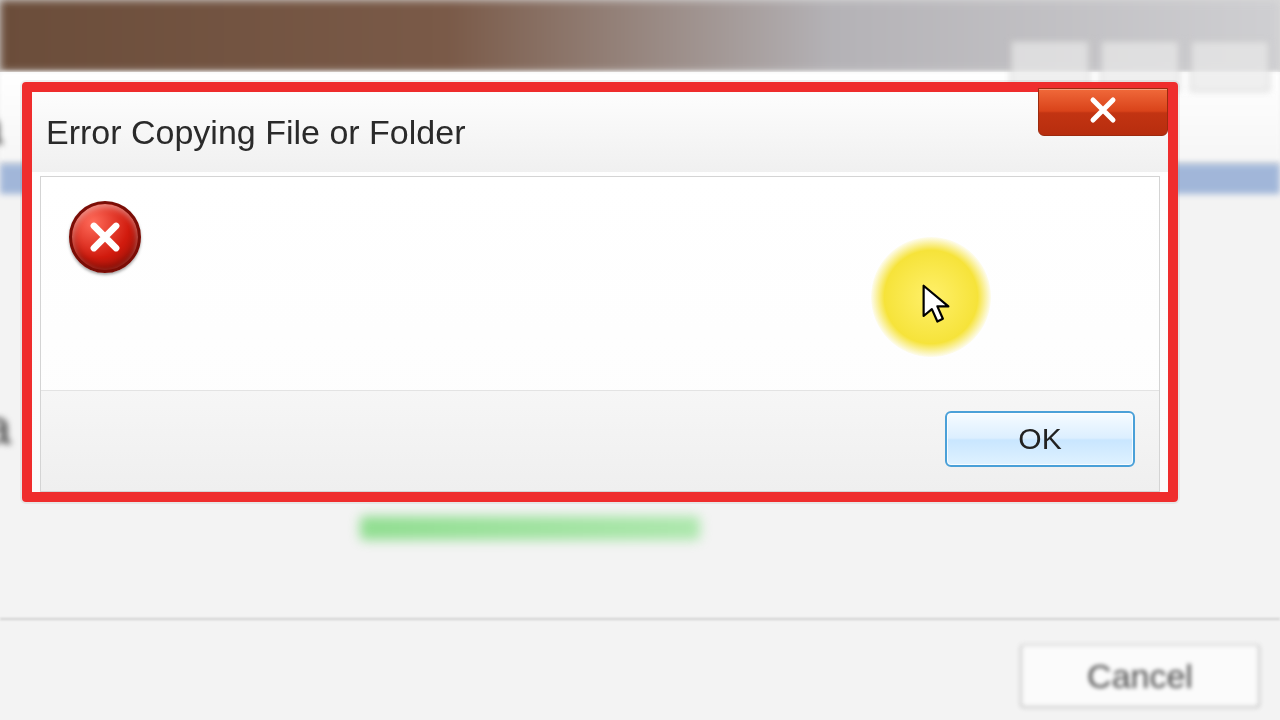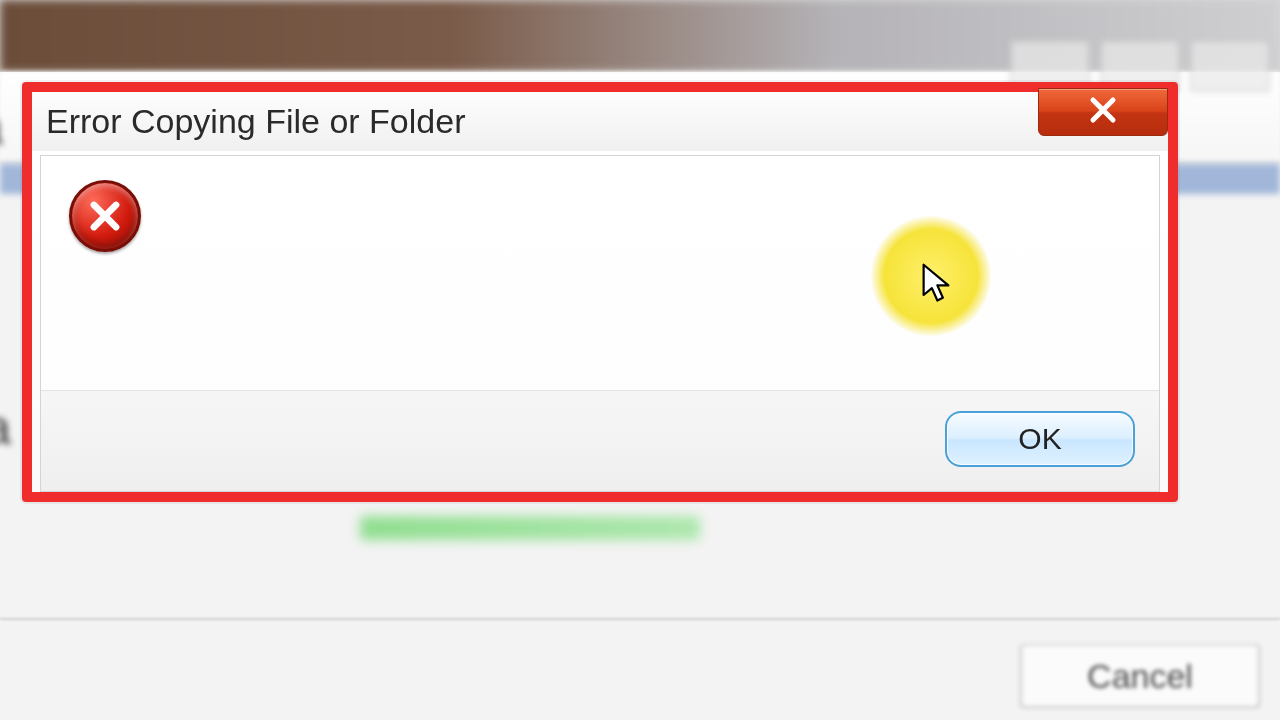--- a/index.html
+++ b/index.html
@@ -93,21 +93,21 @@
 
     
     .dialog {
       position: absolute;
       left: 0; top: 0; right: 0; bottom: 0;
       background: linear-gradient(#ffffff, #fbfbfb);
       display: flex;
       flex-direction: column;
     }
     .titlebar {
-      height: 59px;
+      height: 80px;
       display: flex; align-items: center;
       padding-left: 14px;
       background: linear-gradient(#fdfdfd, #f0f0f0);
       position: relative;
     }
     .titlebar-title {
       font-size: 34px;
       color: #2a2a2a;
     }
     .close-btn {
@@ -162,21 +162,21 @@
       border-top: 1px solid #e3e3e3;
       background: linear-gradient(#f6f6f6, #efefef);
       display: flex;
       justify-content: flex-end;
       padding: 20px 24px 24px 24px;
     }
     .ok-btn {
       min-width: 190px;
       height: 56px;
       border: 2px solid #4aa0d8;
-      border-radius: 16px;
+      border-radius: 6px;
       background: linear-gradient(#f6fbff, #dcefff 48%, #c9e6ff 52%, #dff2ff);
       font-size: 30px;
       color: #222;
       display:flex; align-items:center; justify-content:center;
       box-shadow: inset 0 0 0 1px rgba(255,255,255,.8);
       cursor: pointer;
     }
 
     
     .cursor-spot {

